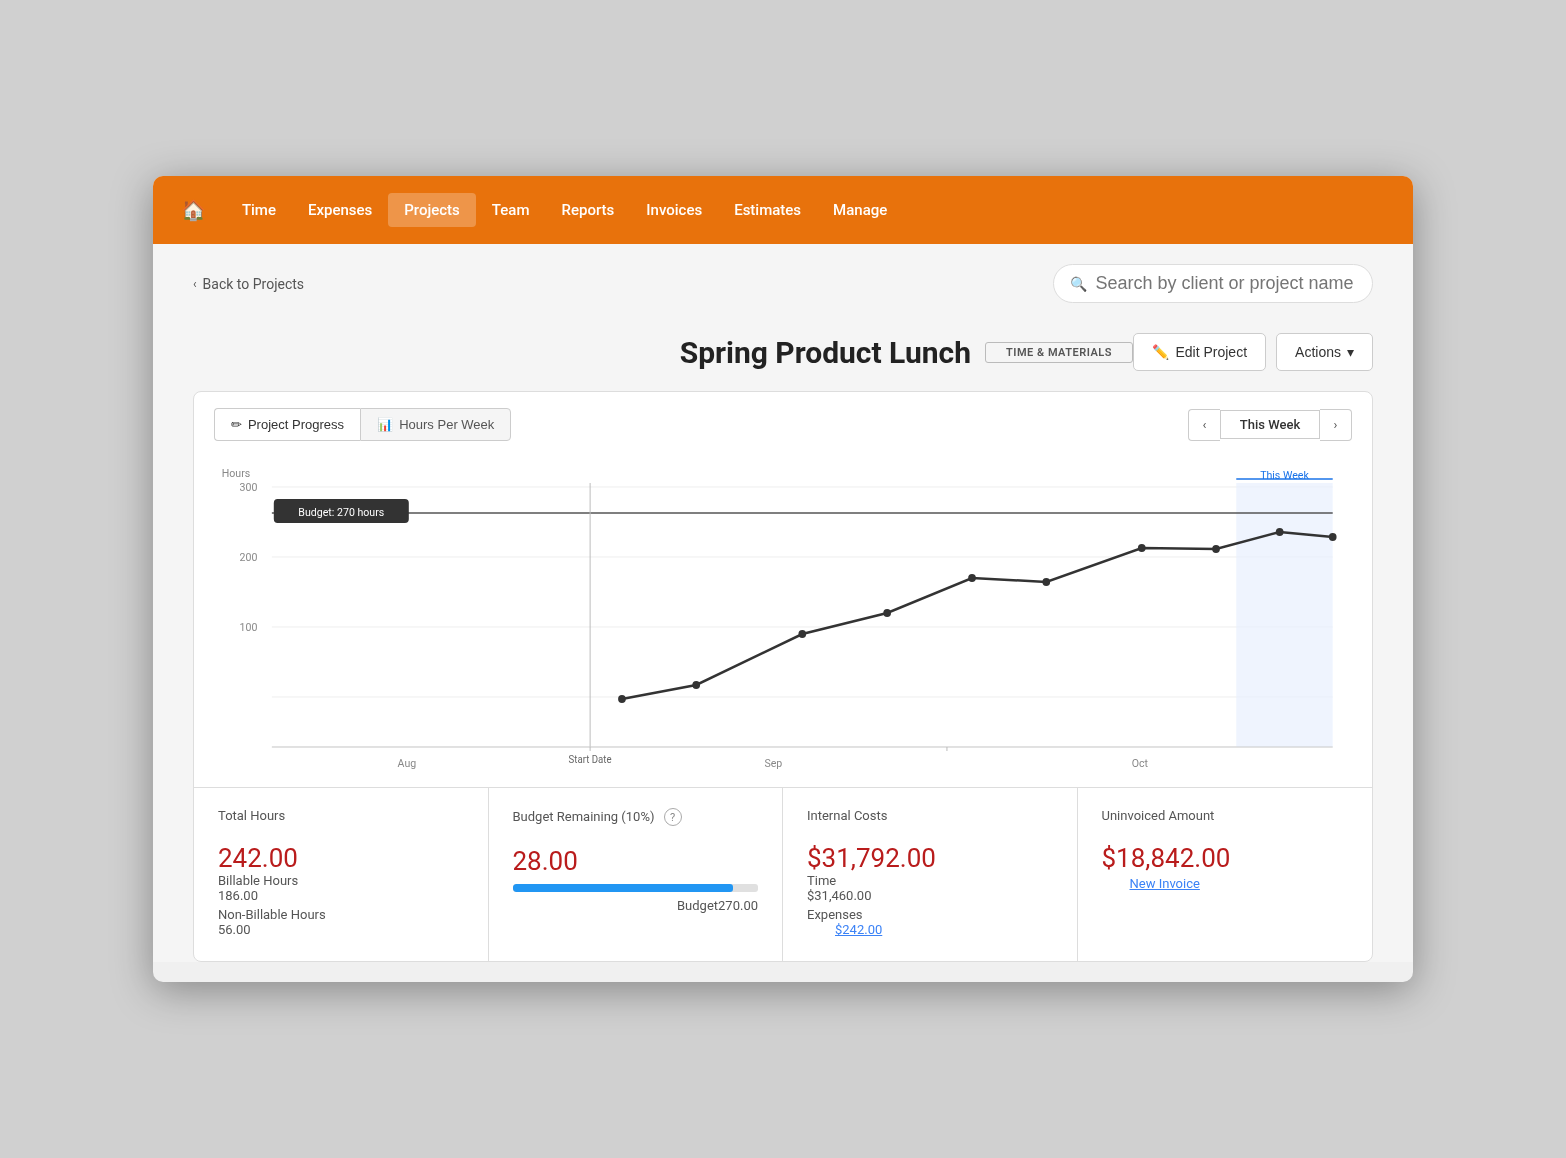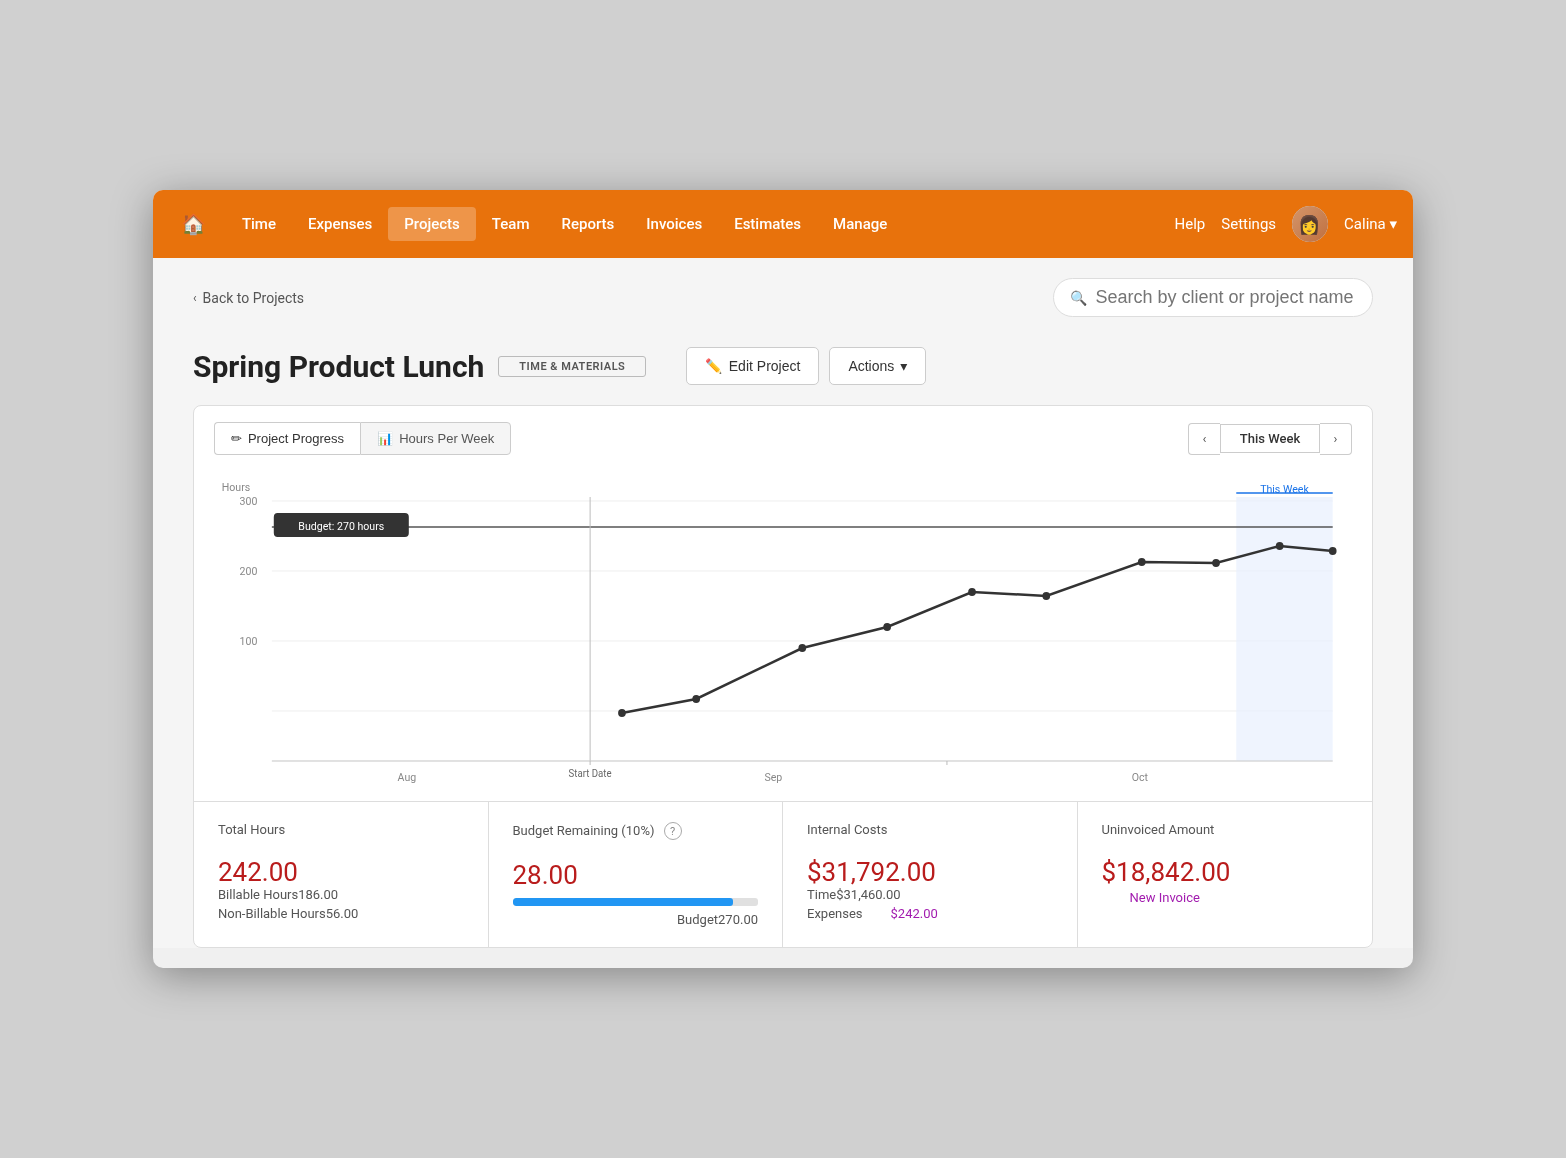--- a/index.html
+++ b/index.html
@@ -134,22 +134,21 @@
       font-size: 12px;
       font-weight: 700;
       color: #333;
       letter-spacing: 0.5px;
       text-transform: uppercase;
       margin-bottom: 6px;
     }
     .project-title-row {
       display: flex;
       align-items: center;
-      justify-content: flex-start;
-      gap: 40px;
+      justify-content: flex-end;
     }
     .project-title-left {
       display: flex;
       align-items: center;
       gap: 14px;
     }
     .project-title {
       font-size: 30px;
       font-weight: 700;
       color: #222;
@@ -269,24 +268,25 @@
       color: #555;
       margin-bottom: 20px;
     }
     .stat-value {
       font-size: 26px;
       font-weight: 400;
       color: #b91c1c;
     }
     .stat-detail {
       display: flex;
-      justify-content: flex-start;
+      justify-content: flex-end;
       font-size: 13px;
       color: #555;
       margin-bottom: 4px;
+      flex-direction: column;
     }
     .progress-bar-bg {
       background: #e0e0e0;
       border-radius: 3px;
       height: 8px;
       width: 100%;
       margin: 8px 0 6px 0;
       overflow: hidden;
     }
     .progress-bar-fill {
@@ -294,21 +294,22 @@
       height: 100%;
       border-radius: 3px;
     }
     .stat-budget-row {
       display: flex;
       justify-content: flex-end;
       font-size: 13px;
       color: #555;
     }
     .link-blue {
-      color: #a21caf;
+      color: #3b82f6;
+      text-decoration: underline;
       cursor: pointer;
       font-size: 13px;
       padding-left: 28px;
     }
     .help-icon {
       display: inline-flex;
       align-items: center;
       justify-content: center;
       width: 18px;
       height: 18px;
@@ -329,30 +330,20 @@
     <span class="nav-home">🏠</span>
     <a class="nav-item">Time</a>
     <a class="nav-item">Expenses</a>
     <a class="nav-item active">Projects</a>
     <a class="nav-item">Team</a>
     <a class="nav-item">Reports</a>
     <a class="nav-item">Invoices</a>
     <a class="nav-item">Estimates</a>
     <a class="nav-item">Manage</a>
     <div class="nav-spacer"></div>
-    <div class="nav-right">
-      <span class="help">Help</span>
-      <span class="settings">Settings</span>
-      <div class="nav-avatar">
-        <div class="nav-avatar-face">👩</div>
-      </div>
-      <span class="nav-username">
-        <span>Calina</span> ▾
-      </span>
-    </div>
   </nav>
 
   <div class="content">
 
     <div class="topbar">
       <div class="back-link">
         <span class="chevron">‹</span>
         <span>Back to Projects</span>
       </div>
       <div class="search-box">

